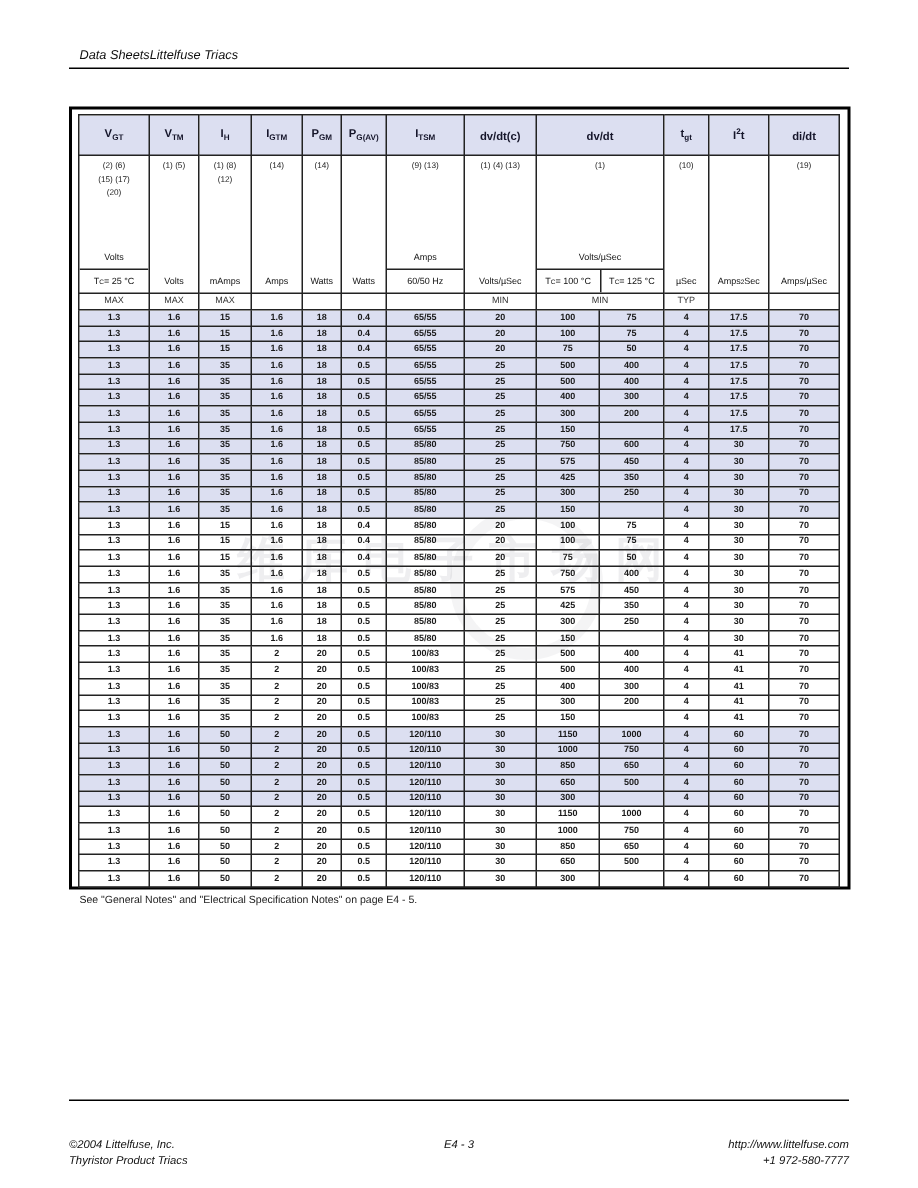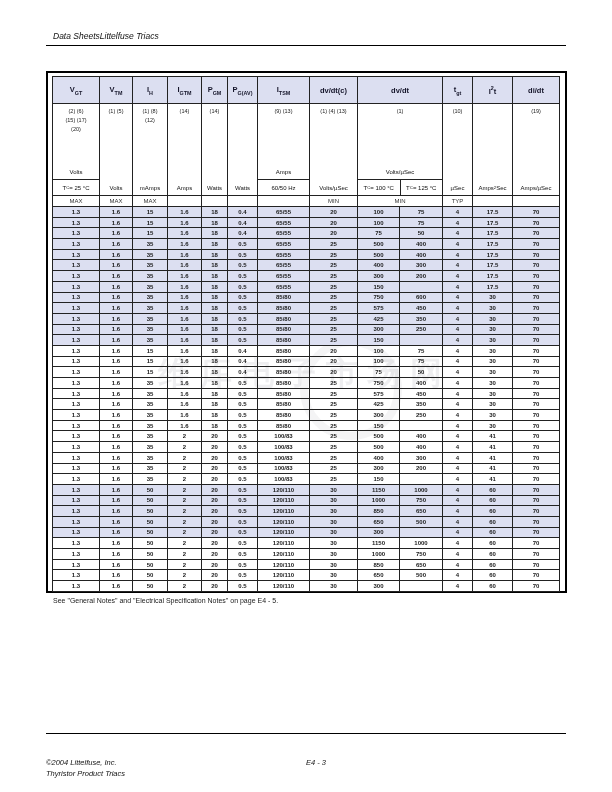--- a/index.html
+++ b/index.html
@@ -36,21 +36,21 @@
   .limrow td{height:10px;font-size:6px;color:#333;}
   tbody.data td{height:9.7px;font-size:6px;font-weight:bold;color:#1a1a1a;line-height:1;}
   tbody.data tr.sh td{background:#dcdff1;}
   tbody.data tr.gs td{border-top-width:1.6px;}
   
   .note{position:absolute;left:53px;top:597px;font-size:7px;color:#1a1a1a;}
   .footrule{position:absolute;left:46px;top:733px;width:520px;border-top:1px solid #000;}
   .footer{position:absolute;left:46px;top:738px;width:520px;display:flex;
           font-style:italic;font-size:7.5px;line-height:1.4;color:#111;margin-top:20px;}
   .footer .fl{flex:1;text-align:left;}
-  .footer .fc{flex:1;text-align:left;}
+  .footer .fc{flex:1;text-align:center;}
   .footer .fr{flex:1;text-align:right;}
 </style>
 </head>
 <body>
 
 <div class="page">
 
   <div class="pgheader">
     <span>Data Sheets</span>
     <span>Littelfuse Triacs</span>
@@ -758,15 +758,19 @@
 
   <div class="note">See "General Notes"  and "Electrical Specification Notes" on page E4 - 5.</div>
 
   <div class="footrule"></div>
   <div class="footer">
     <div class="fl">
       <div>©2004 Littelfuse, Inc.</div>
       <div>Thyristor Product Triacs</div>
     </div>
     <div class="fc">E4 - 3</div>
+    <div class="fr">
+      <div>http://www.littelfuse.com</div>
+      <div>+1 972-580-7777</div>
+    </div>
   </div>
 
 </div>
 
 </body></html>

